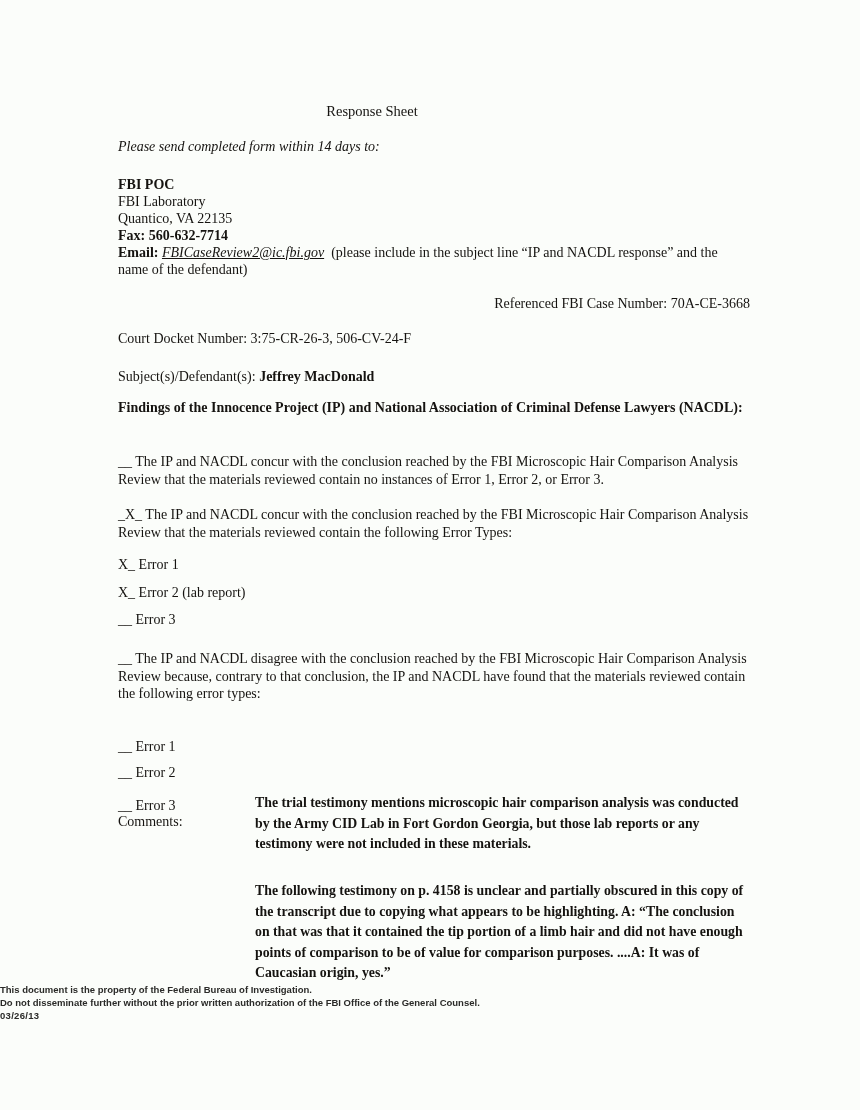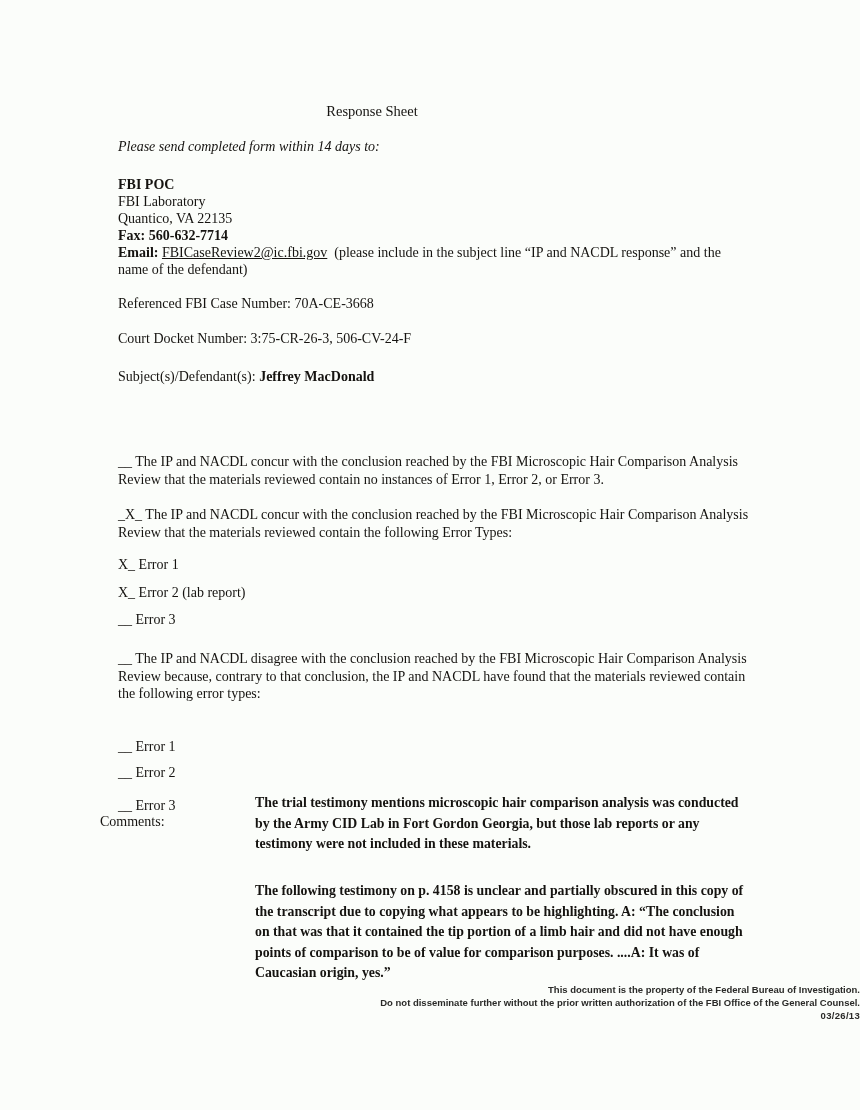--- a/index.html
+++ b/index.html
@@ -11,31 +11,31 @@
     font-family: "Liberation Serif", serif;
     position: relative;
     overflow: hidden;
   }
   .page { position: absolute; inset: 0; }
   .abs { position: absolute; }
   .doc-text { font-size: 14px; line-height: 17.5px; }
   .title { width: 744px; text-align: center; font-size: 14.5px; }
   .italic { font-style: italic; }
   .bold { font-weight: bold; }
-  .underline { text-decoration: underline; }
+  .underline { text-decoration: underline; font-style: italic; }
   .block { left: 118px; width: 632px; }
   .contact-line { line-height: 17px; }
   .err-item { margin-bottom: 10px; }
-  .comments-label { left: 100px; width: 130px; }
+  .comments-label { left: 118px; width: 130px; }
   .comments-body {
     left: 255px; width: 492px;
     font-weight: bold; font-size: 13.8px; line-height: 20.5px;
   }
   .footer {
-    width: 860px; text-align: right;
+    width: 860px; text-align: left;
     font-family: "Liberation Sans", sans-serif;
     font-size: 9.5px; font-weight: bold; color: #2a2a28;
     line-height: 13px;
   }
   .footer-date { letter-spacing: 0.3px; }
 </style>
 </head>
 <body>
 
 <div class="page">
@@ -48,35 +48,36 @@
     <div class="contact-line bold">FBI POC</div>
     <div class="contact-line">FBI Laboratory</div>
     <div class="contact-line">Quantico, VA 22135</div>
     <div class="contact-line bold">Fax: 560-632-7714</div>
     <div class="contact-line"><span class="bold">Email:</span>
       <span class="underline">FBICaseReview2@ic.fbi.gov</span>&nbsp;
       <span>(please include in the subject line “IP and NACDL response” and the name of the defendant)</span>
     </div>
   </div>
 
-  <div class="abs block doc-text" style="top:295px;">
+  <div class="abs block doc-text" style="top:295px;text-align:right;">
     <span>Referenced FBI Case Number:</span>
     <span>70A-CE-3668</span>
   </div>
 
   <div class="abs block doc-text" style="top:330px;">
     <span>Court Docket Number:</span>
     <span>3:75-CR-26-3, 506-CV-24-F</span>
   </div>
 
   <div class="abs block doc-text" style="top:368px;">
     <span>Subject(s)/Defendant(s):</span>
     <span class="bold">Jeffrey MacDonald</span>
   </div>
 
+  <div class="abs block doc-text bold" style="top:399px;">Findings of the Innocence Project (IP) and National Association of Criminal Defense Lawyers (NACDL):</div>
 
   <div class="abs block doc-text" style="top:453px;">__ The IP and NACDL concur with the conclusion reached by the FBI Microscopic Hair Comparison Analysis Review that the materials reviewed contain no instances of Error 1, Error 2, or Error 3.</div>
 
   <div class="abs block doc-text" style="top:506px;">_X_ The IP and NACDL concur with the conclusion reached by the FBI Microscopic Hair Comparison Analysis Review that the materials reviewed contain the following Error Types:</div>
 
   <div class="abs block doc-text" style="top:556px;">
     <div class="err-item">X_ Error 1</div>
     <div class="err-item">X_ Error 2 (lab report)</div>
     <div class="err-item">__ Error 3</div>
   </div>

